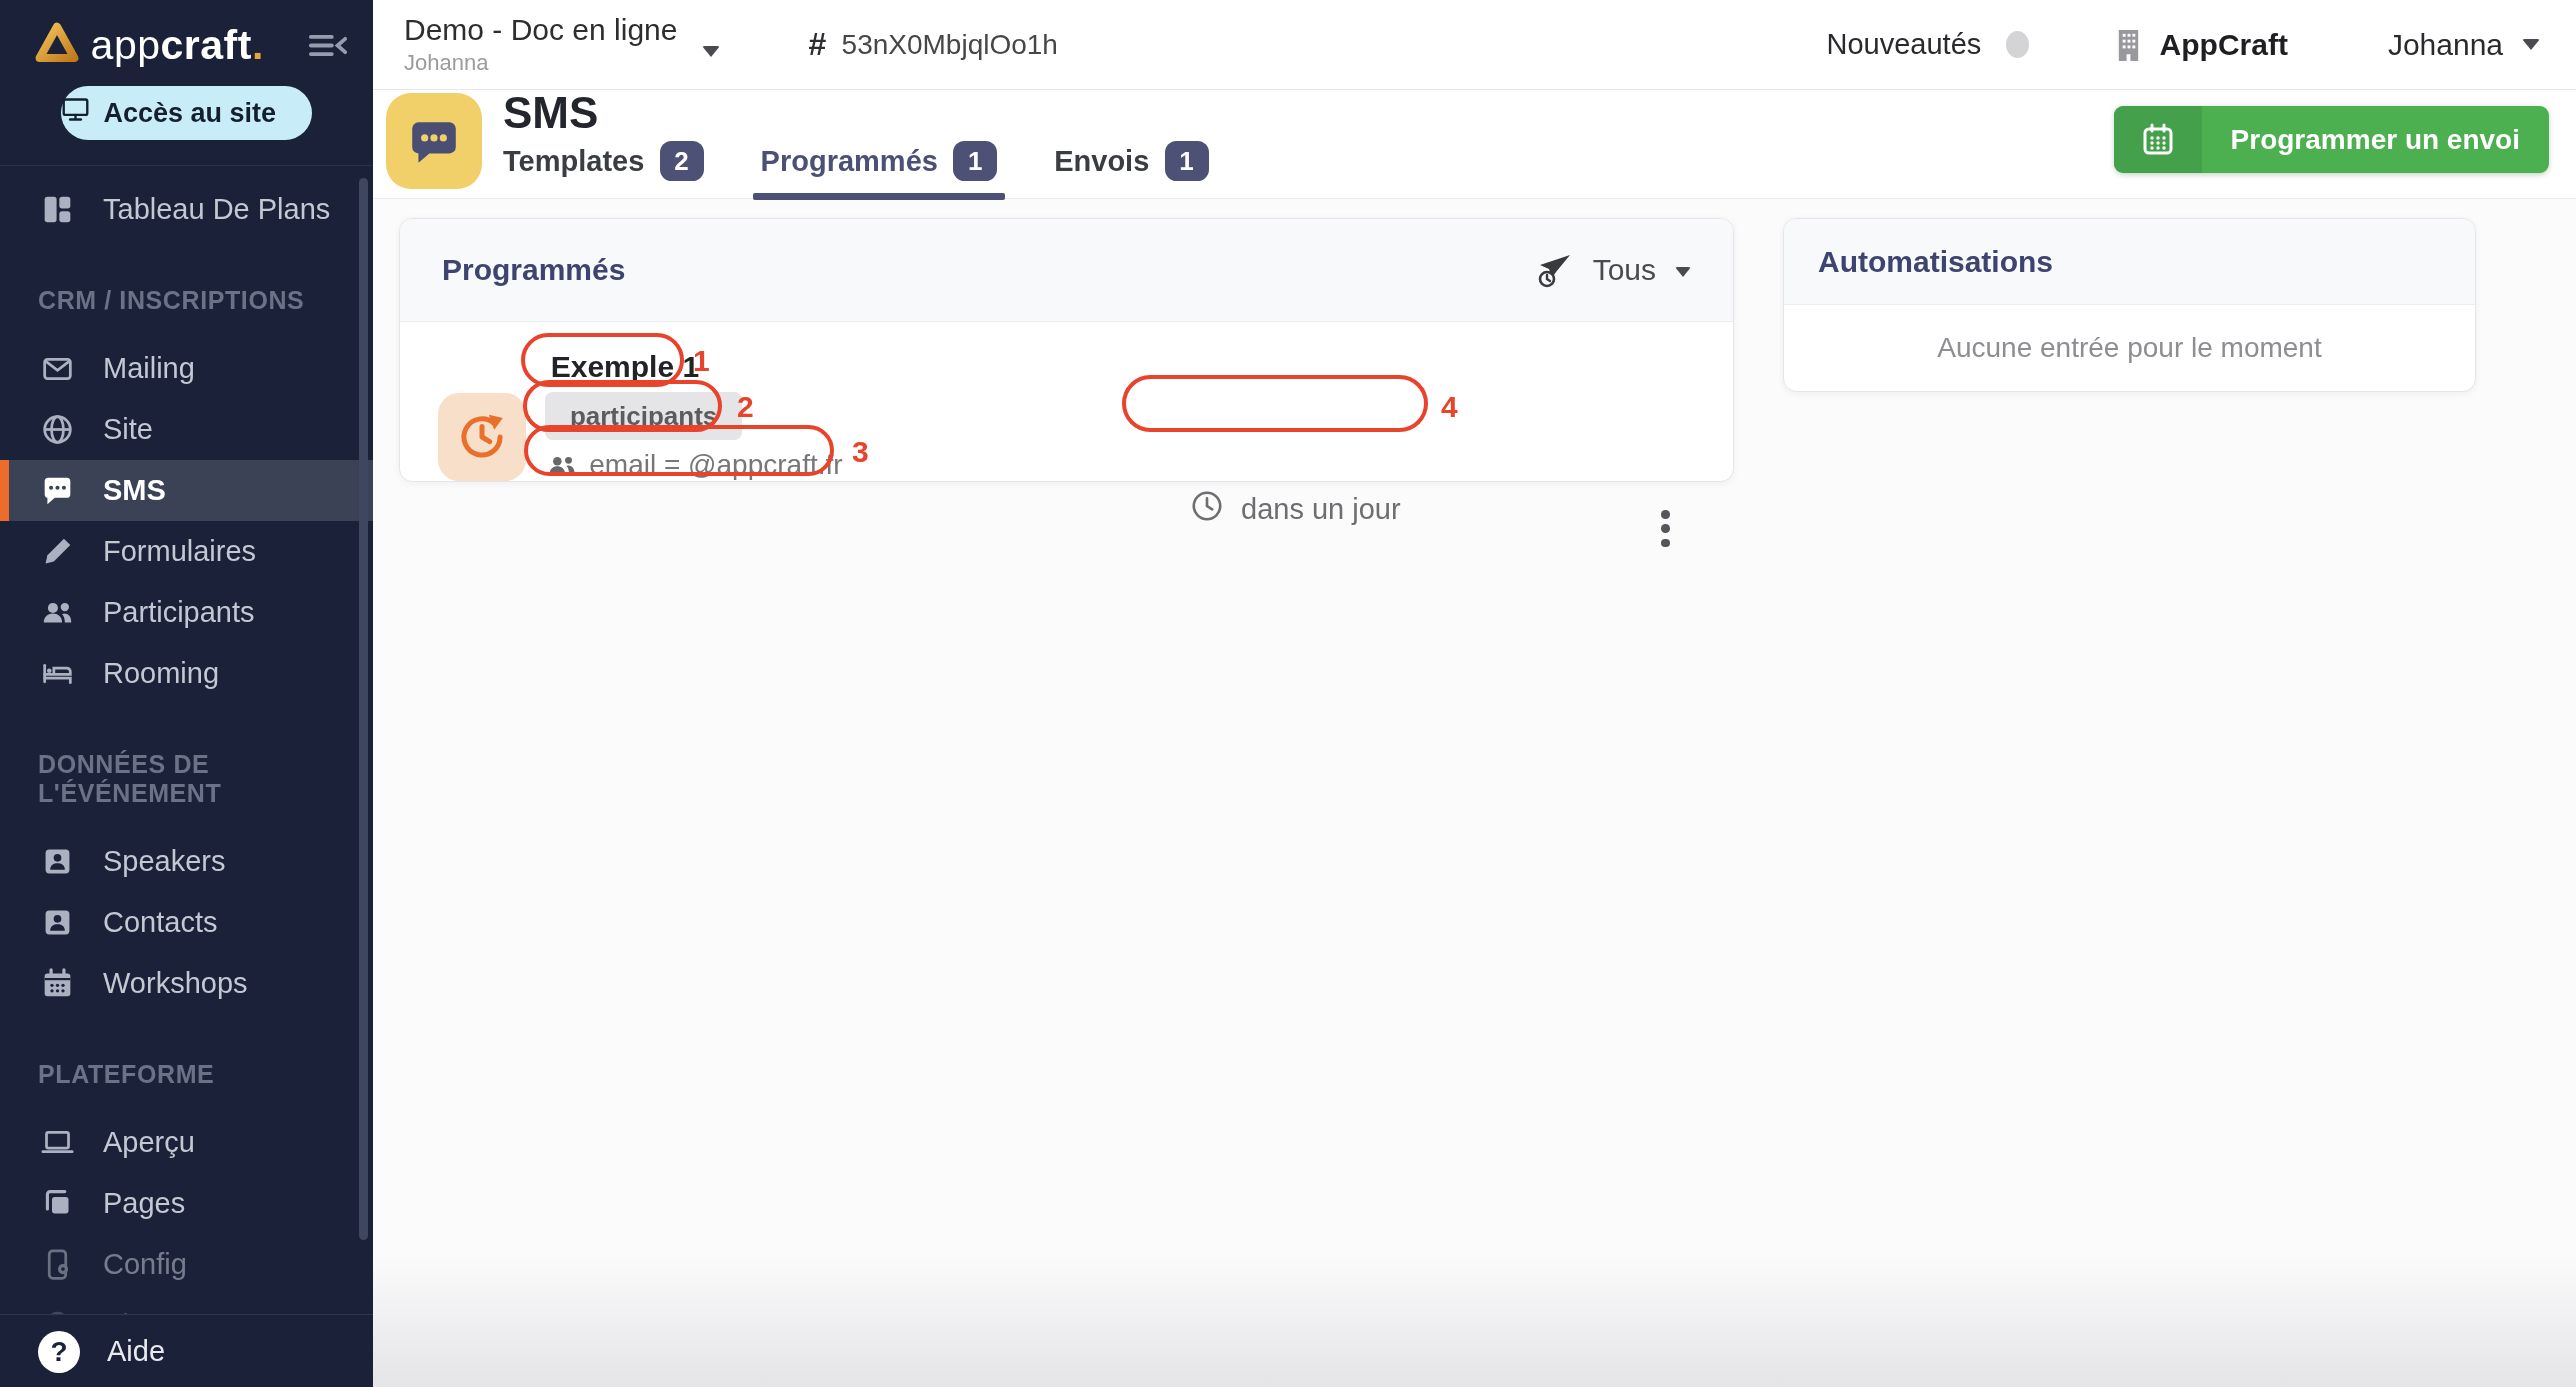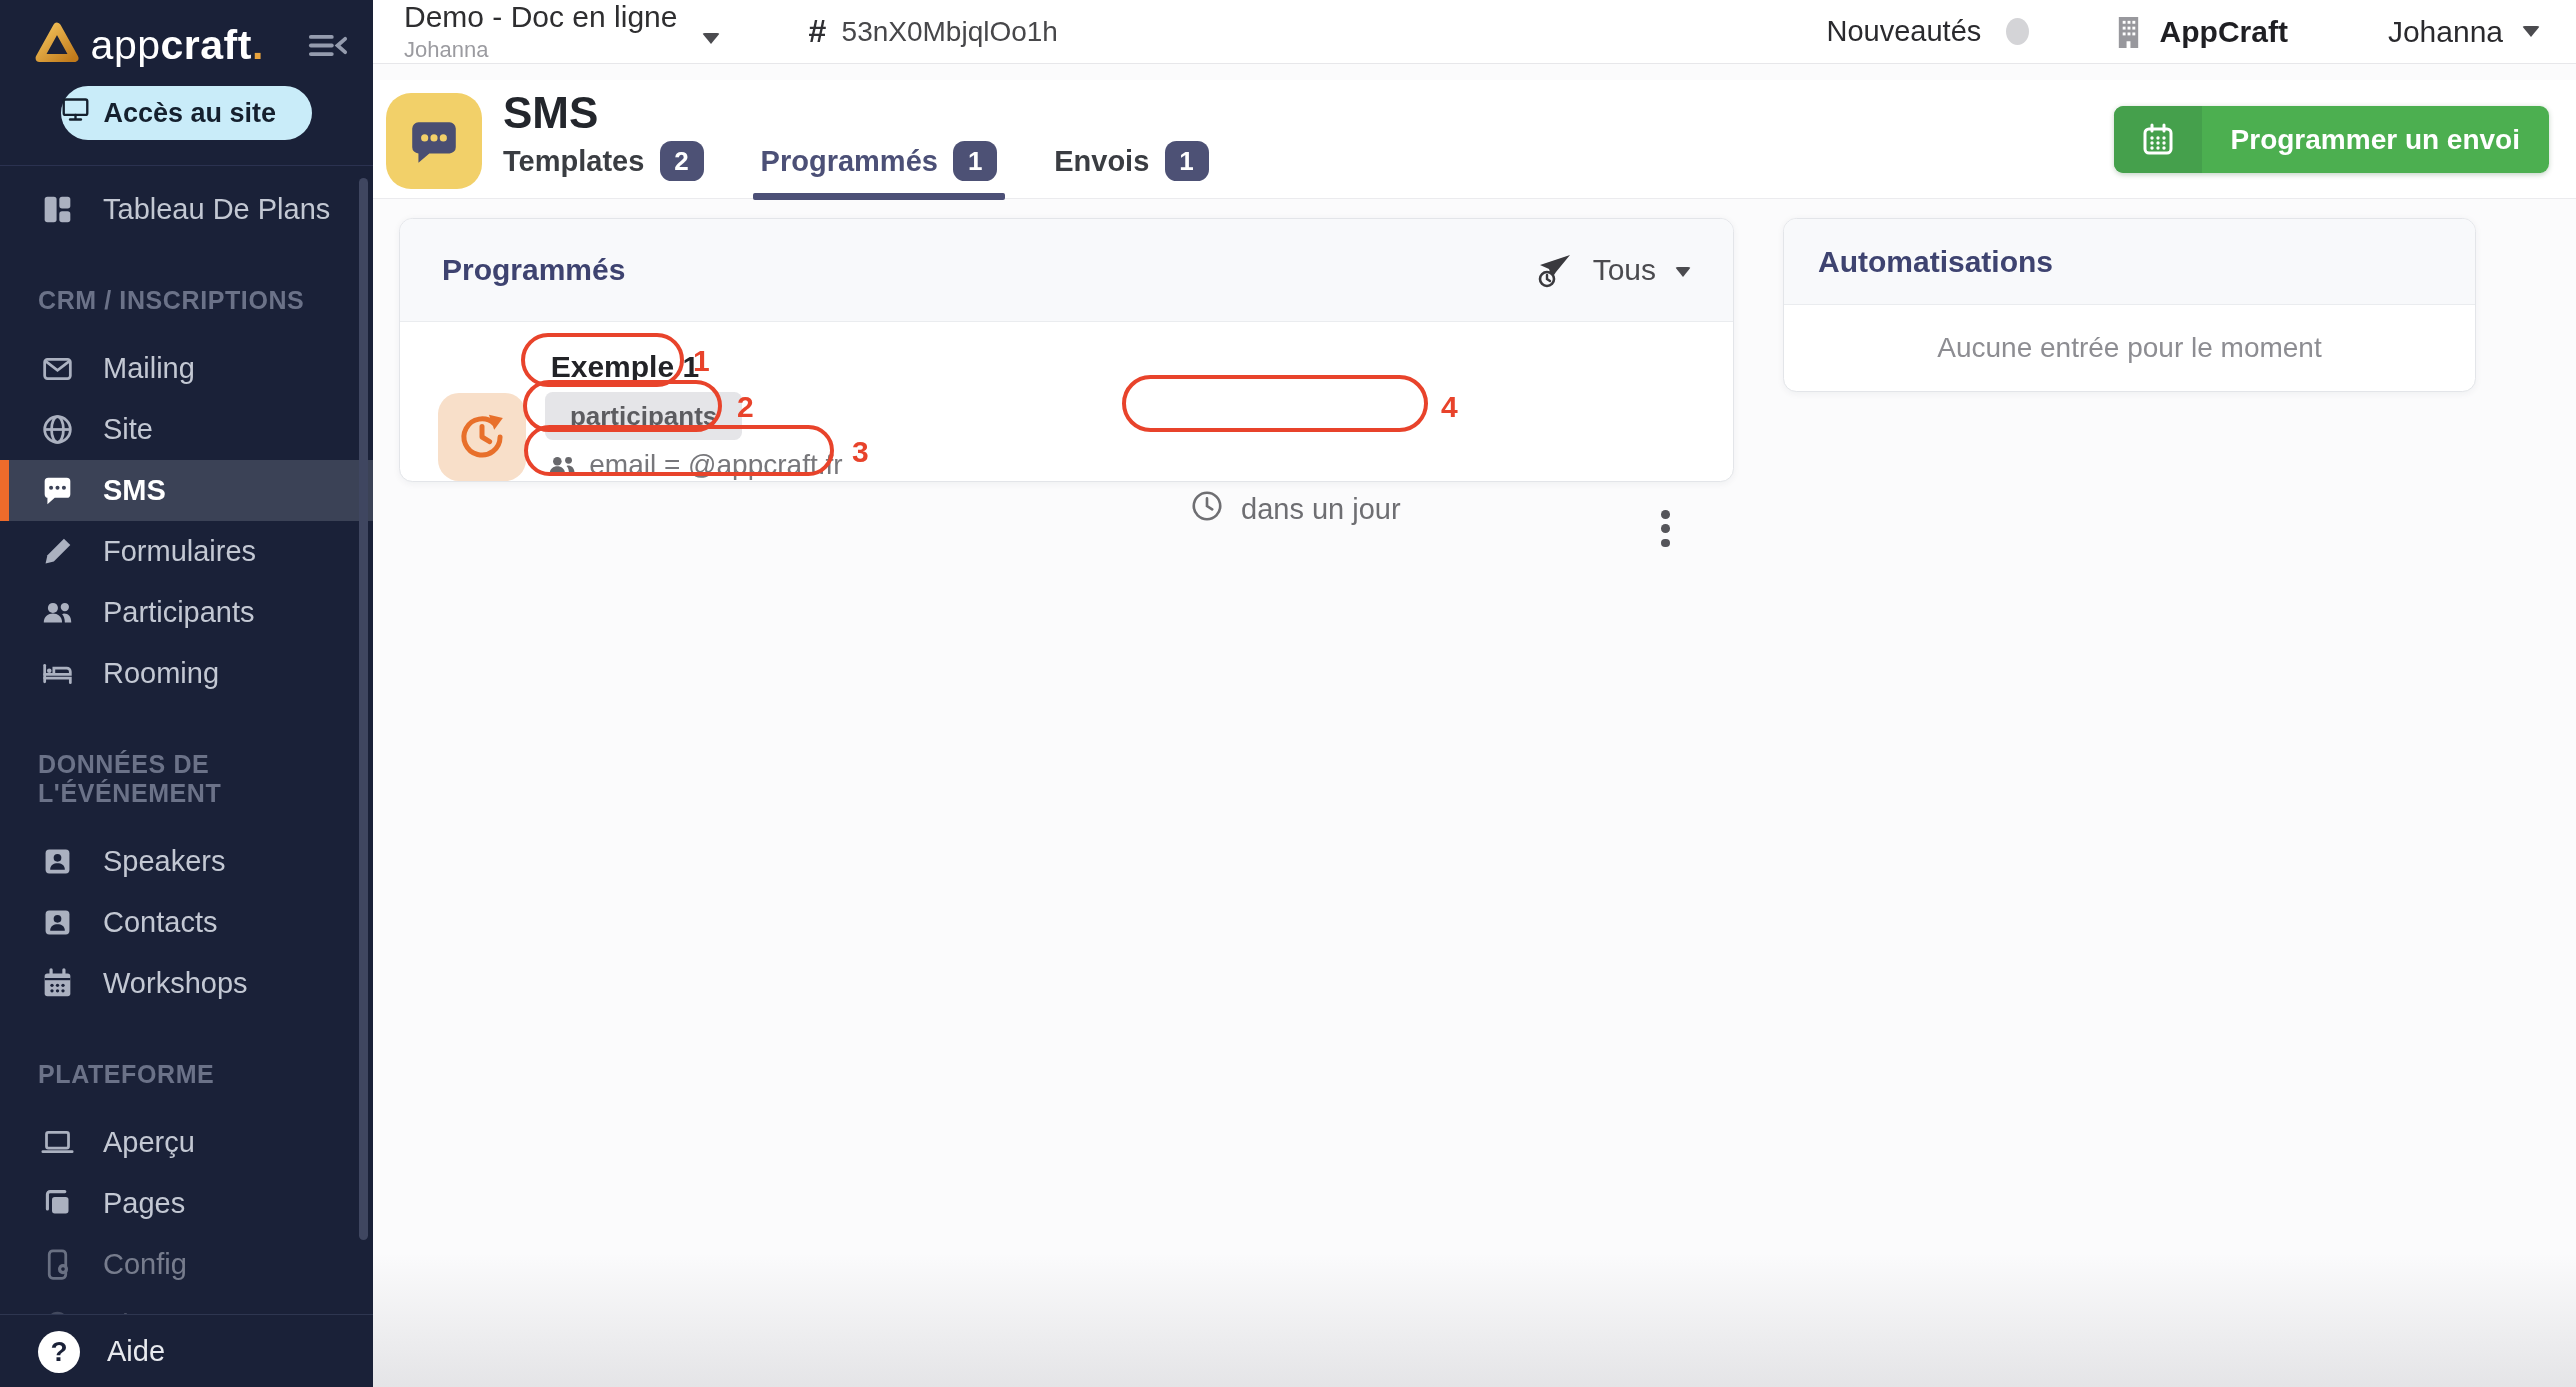--- a/index.html
+++ b/index.html
@@ -56,21 +56,21 @@
     display:flex; align-items:center; gap:27px; padding-left:38px;
     font-size:29px; color:#e8eaef; cursor:pointer; z-index:6;
   }
   .help-circle {
     width:42px; height:42px; border-radius:50%; background:#ffffff; color:#1A2138;
     display:flex; align-items:center; justify-content:center;
     font-size:28px; font-weight:800; flex:none;
   }
   
   .topbar {
-    position:absolute; left:373px; top:0; width:2203px; height:64px;
+    position:absolute; left:373px; top:0; width:2203px; height:90px;
     background:#ffffff; border-bottom:1px solid #e7e7ea;
     display:flex; align-items:center; z-index:4;
   }
   .event-switcher { margin-left:31px; display:flex; align-items:center; cursor:pointer; }
   .event-texts { display:flex; flex-direction:column; }
   .event-name { font-size:30px; font-weight:500; color:#2e2e30; }
   .event-owner { font-size:22px; color:#9b9ba0; margin-top:2.9px; }
   .caret {
     width:0; height:0; border-left:9.6px solid transparent; border-right:9.6px solid transparent;
     border-top:11.5px solid #4b4b4f; border-radius:2.9px;

